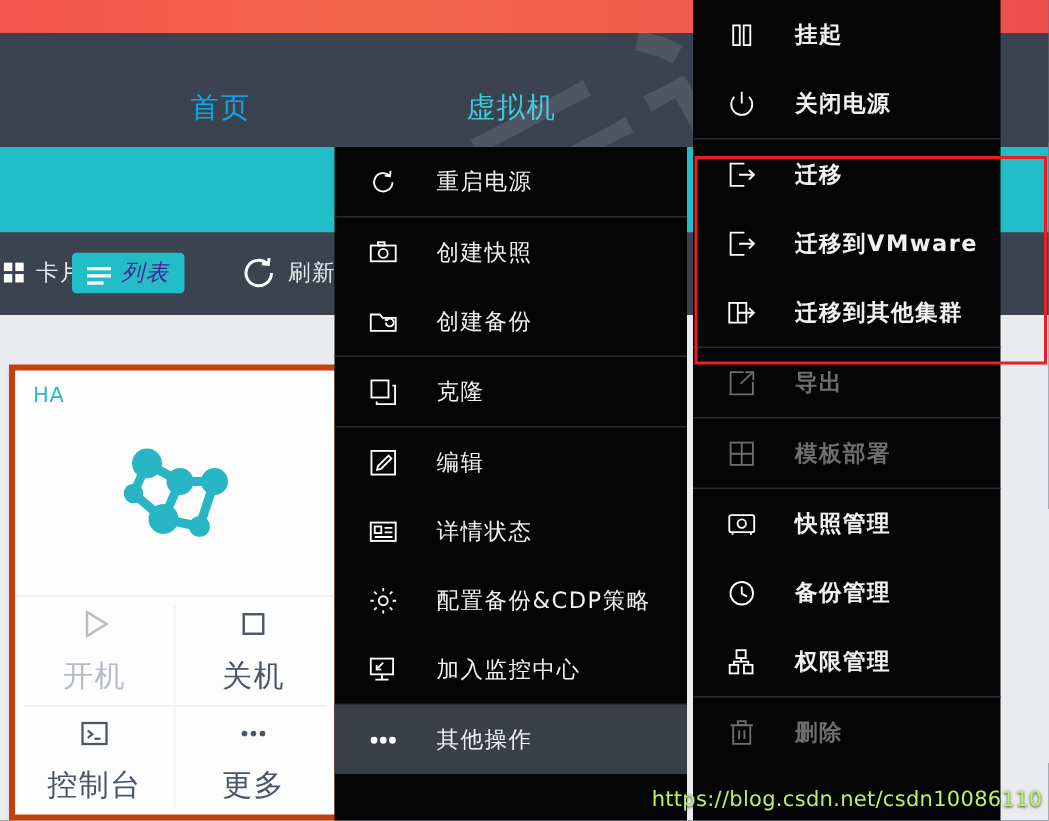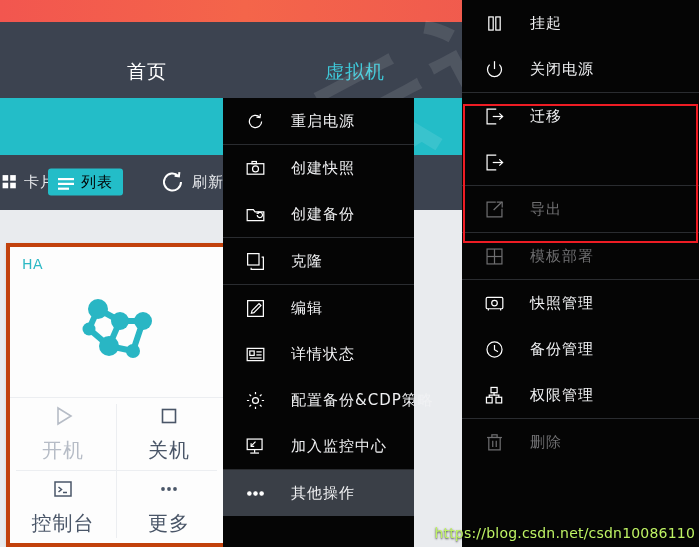--- a/index.html
+++ b/index.html
@@ -9,31 +9,31 @@
     font-family:"DejaVu Sans","Liberation Sans",sans-serif;
     overflow:hidden;position:relative;
   }
   
   #app{position:absolute;inset:0;background:#3c4350;}
   .orange-bar{position:absolute;left:0;top:0;width:699px;height:22px;
     background:linear-gradient(90deg,#f2564f 0%,#f4654a 35%,#f05a4e 70%,#ef4f4c 100%);}
   .topnav{position:absolute;left:0;top:22px;width:699px;height:73px;background:#3c4350;}
   .topnav .navitem{position:absolute;top:50px;transform:translateY(-50%);
     font-size:19px;letter-spacing:1px;}
-  .nav-home{left:127px;color:#ffffff;}
-  .nav-vm{left:311px;color:#3ec8d8;margin-left:14px;}
+  .nav-home{left:127px;color:#0ea5e9;}
+  .nav-vm{left:311px;color:#3ec8d8;}
   .teal-band{position:absolute;left:0;top:98px;width:699px;height:57px;background:#23bdc8;}
   .teal-tab{position:absolute;left:0;top:101px;width:28px;height:49px;background:#76d9e0;}
   .toolbar{position:absolute;left:0;top:155px;width:699px;height:55px;background:#3c4350;}
   .tb-btn{position:absolute;top:27px;transform:translateY(-50%);display:flex;align-items:center;gap:7px;}
   .tb-card{left:2px;}
   .tb-list{left:48px;background:#23bdc8;border-radius:3px;padding:4px 10px;top:27px;}
   .tb-refresh{left:160px;}
   .tb-label{font-size:15px;color:#e8eaed;letter-spacing:1px;}
-  .tb-label.dim{color:#000000;}
+  .tb-label.dim{color:#4c1d95;font-style:italic;}
   .ico-card{width:15px;height:15px;display:block;}
   .ico-list{width:16px;height:13px;display:block;}
   .ico-refresh{width:25px;height:25px;display:block;}
   .content-bg{position:absolute;left:0;top:210px;width:699px;height:337px;background:#e9ebee;}
 
   
   .vmcard{position:absolute;left:6px;top:243px;width:213px;height:296px;
     background:#fdfdfd;border:4px solid #c2410c;box-shadow:0 1px 3px rgba(0,0,0,.10);}
   .vm-ha{position:absolute;left:12px;top:9px;font-size:14px;color:#2bb8c4;letter-spacing:.5px;}
   .vm-logo{position:absolute;left:50%;top:42px;transform:translateX(-50%);width:88px;height:88px;}
@@ -45,22 +45,22 @@
   .vm-cell.disabled .cl{color:#b6bcc6;}
   .vm-c1{left:0;top:0;}
   .vm-c2{left:106px;top:0;}
   .vm-c3{left:0;top:73px;}
   .vm-c4{left:106px;top:73px;}
   .vm-vline{position:absolute;left:106px;top:6px;width:1px;height:134px;background:#eceef1;}
   .vm-hline{position:absolute;left:6px;right:6px;top:72px;height:1px;background:#eceef1;}
 
   
   .menu{position:absolute;background:#050505;}
-  .menu-mid{left:223px;top:98px;width:191px;height:449px;}
-  .menu-right{left:462px;top:0px;width:237px;height:547px;}
+  .menu-mid{left:223px;top:98px;width:235px;height:449px;}
+  .menu-right{left:462px;top:0px;width:205px;height:547px;font-weight:bold;}
   .mi{position:relative;display:flex;align-items:center;height:46px;padding-left:20px;
       box-sizing:border-box;}
   .mi .mi-ico{width:24px;height:24px;flex:0 0 24px;display:flex;align-items:center;justify-content:center;}
   .mi .mi-label{margin-left:24px;font-size:15px;color:#f0f1f3;letter-spacing:1px;white-space:nowrap;}
   .mi.disabled .mi-label{color:#6e6e70;}
   .mi.disabled .mi-ico svg{stroke:#6e6e70;}
   .mi.hl{background:#3a3f47;}
   .mi-sep{height:1px;background:#2a2c30;margin:0;}
   .mi-ico svg{stroke:#ffffff;fill:none;stroke-width:1.4;}
   
@@ -330,20 +330,32 @@
       <span class="mi-label">迁移</span>
     </div>
     <div class="mi">
       <span class="mi-ico">
         <svg viewBox="0 0 24 24" width="21" height="21">
           <polyline points="14,3.5 3.5,3.5 3.5,20.5 14,20.5"></polyline>
           <line x1="10" y1="12" x2="21" y2="12"></line>
           <polyline points="17.5,8.4 21.3,12 17.5,15.6"></polyline>
         </svg>
       </span>
+      <span class="mi-label">迁移到VMware</span>
+    </div>
+    <div class="mi">
+      <span class="mi-ico">
+        <svg viewBox="0 0 24 24" width="21" height="21">
+          <rect x="2.5" y="4.5" width="13" height="15"></rect>
+          <line x1="9" y1="4.5" x2="9" y2="19.5"></line>
+          <line x1="9" y1="12" x2="21" y2="12"></line>
+          <polyline points="17.6,8.5 21.3,12 17.6,15.5"></polyline>
+        </svg>
+      </span>
+      <span class="mi-label">迁移到其他集群</span>
     </div>
     <div class="mi-sep"></div>
     <div class="mi disabled">
       <span class="mi-ico">
         <svg viewBox="0 0 24 24" width="21" height="21">
           <polyline points="13.5,3.5 3.5,3.5 3.5,20.5 20.5,20.5 20.5,11"></polyline>
           <line x1="11" y1="12.5" x2="20.5" y2="3.5"></line>
           <polyline points="14.5,3.5 20.8,3.5 20.8,9.8"></polyline>
         </svg>
       </span>

